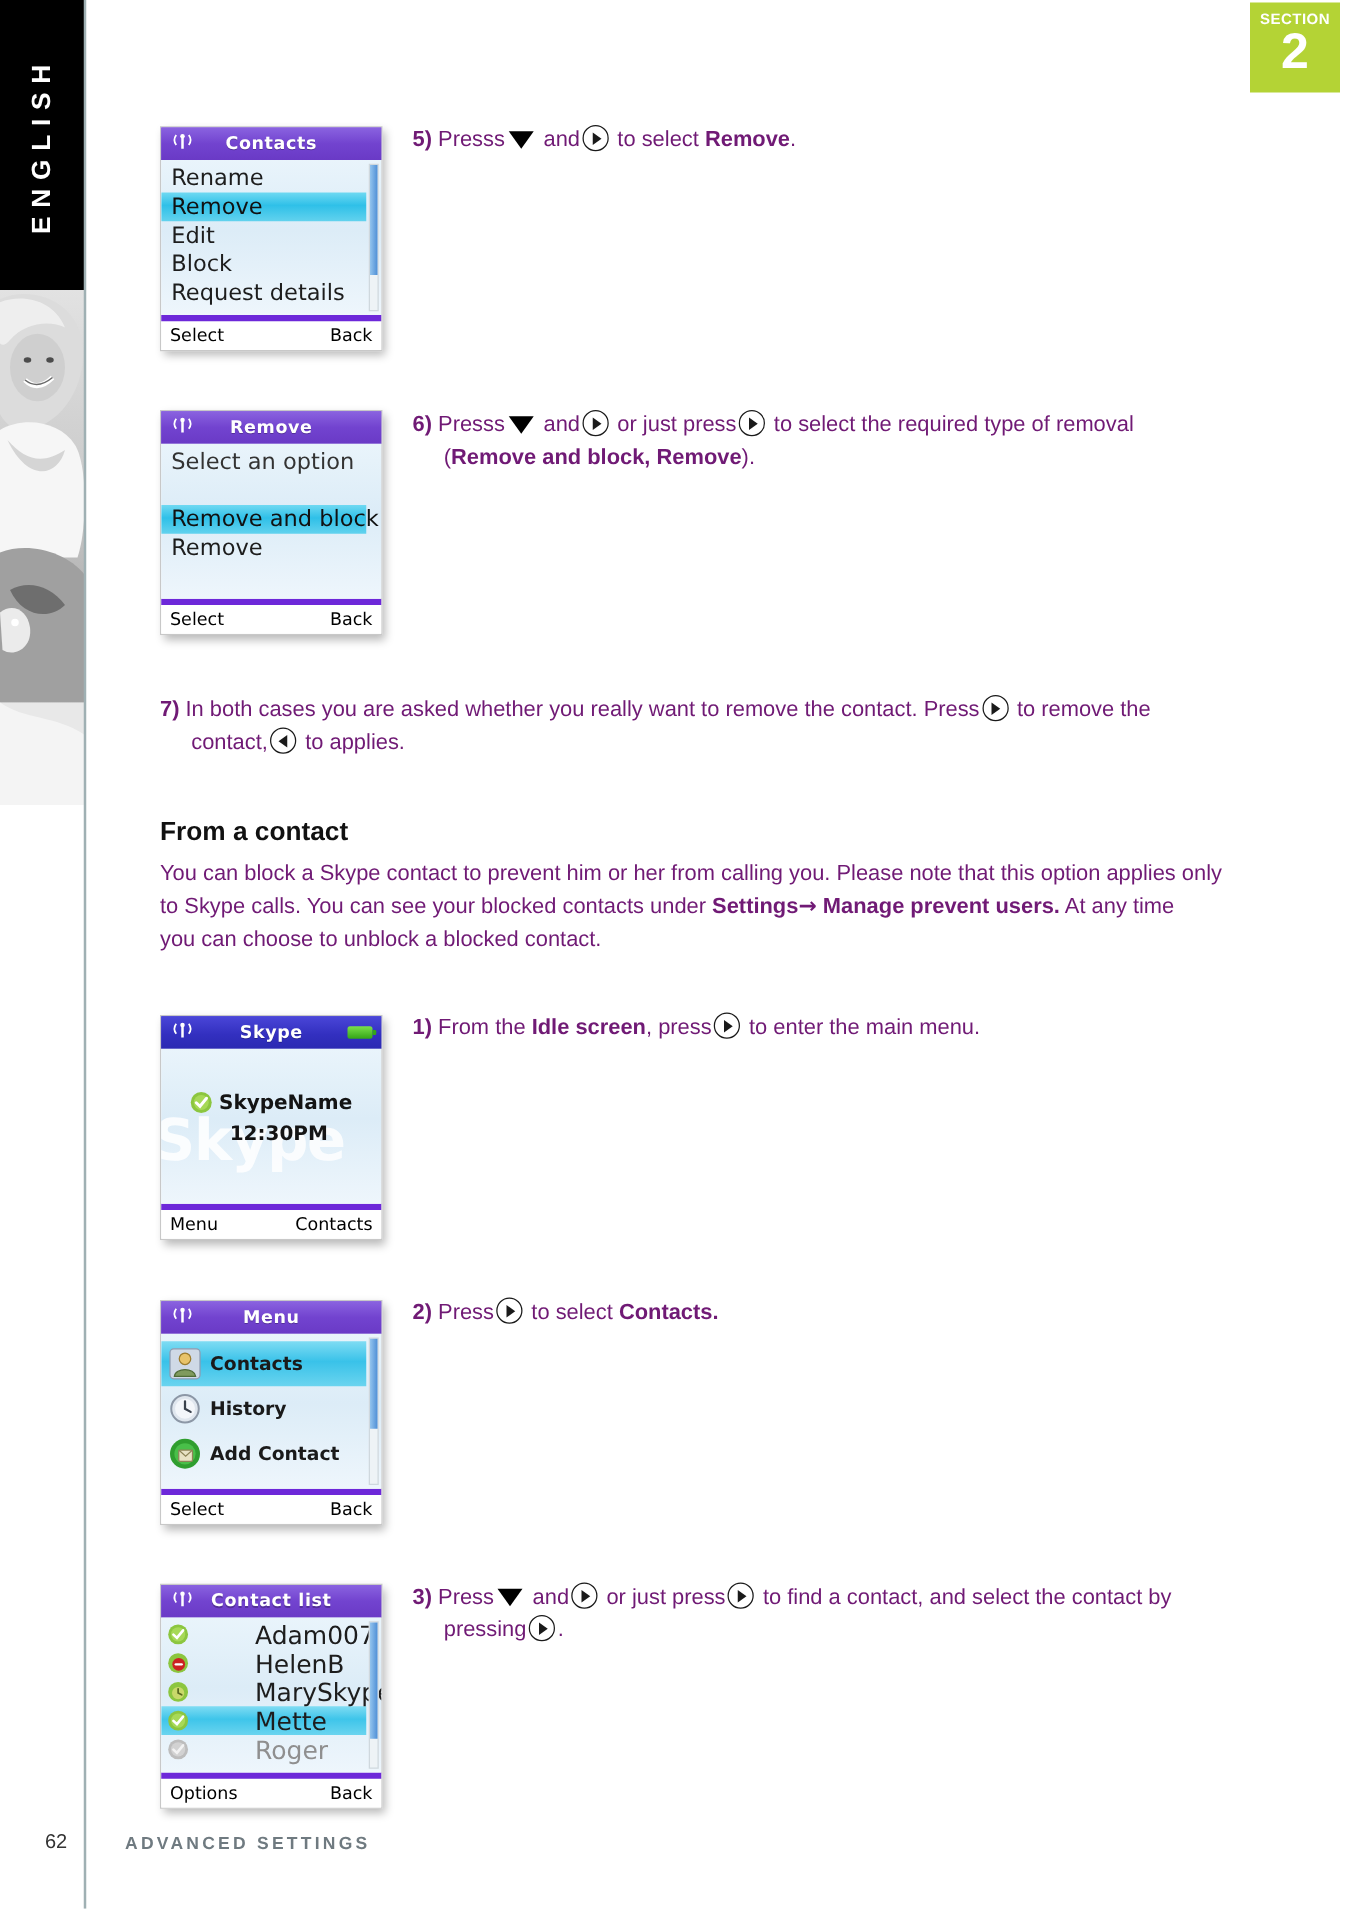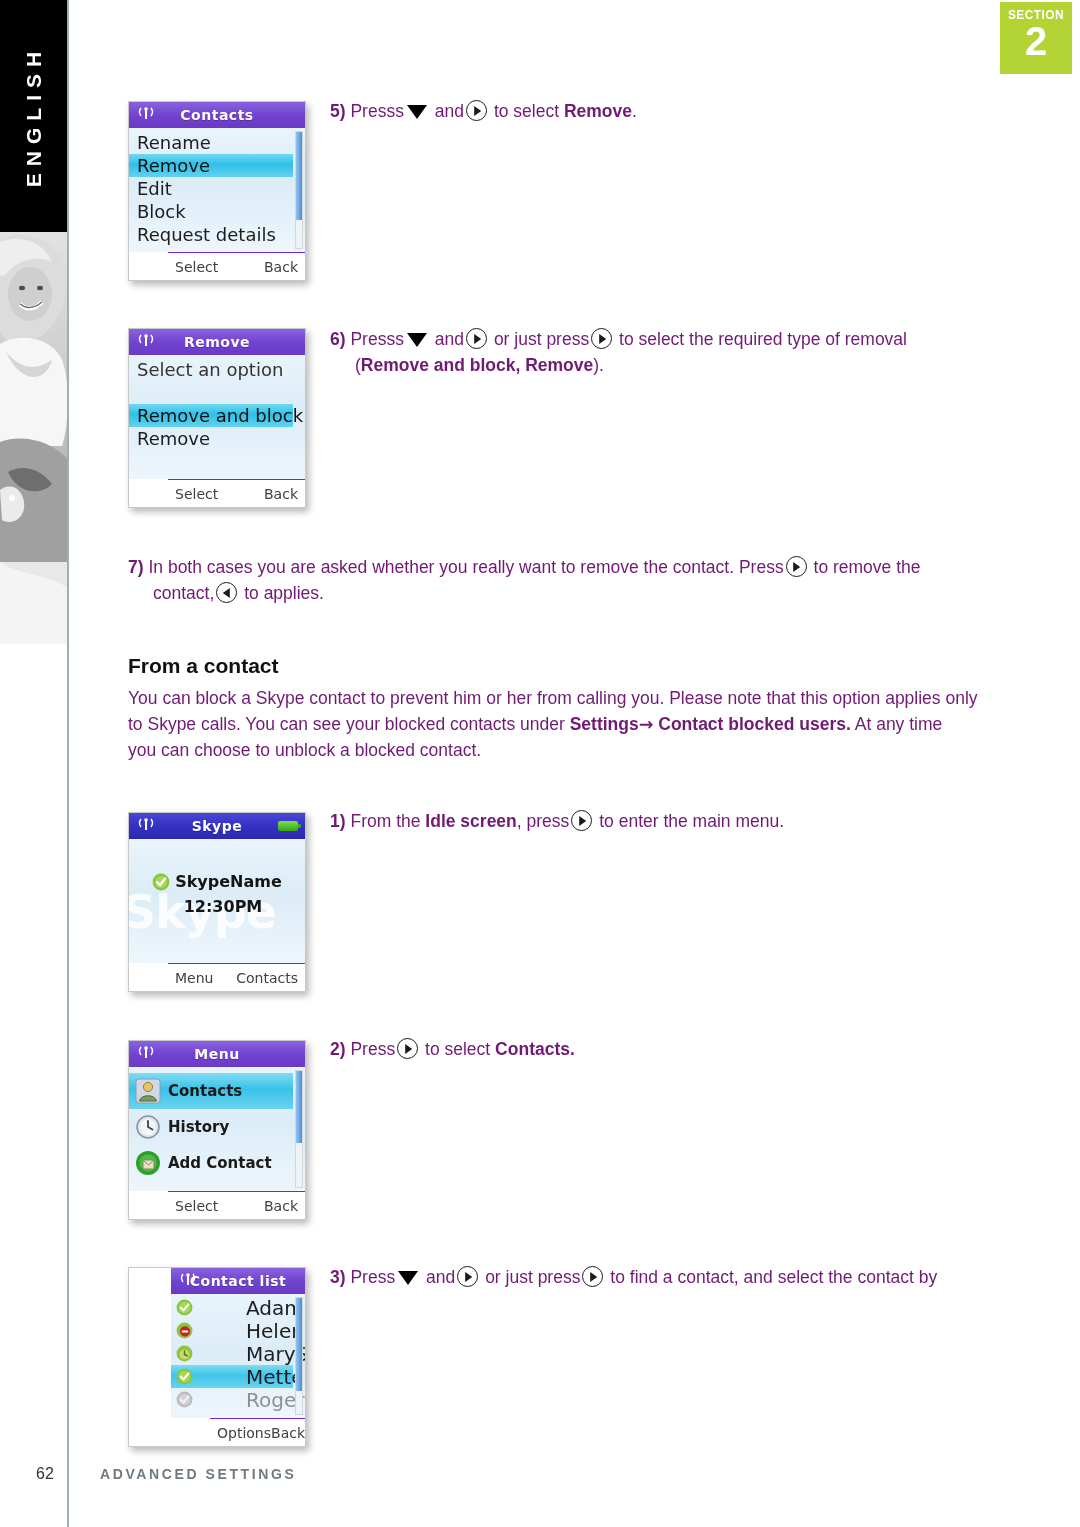--- a/index.html
+++ b/index.html
@@ -102,26 +102,26 @@
     background:#34a517;border-radius:0 1px 1px 0;
   }
   .phone .screen{
     position:relative;
     height:124px;
     background:linear-gradient(180deg,#e9f4fb 0%,#dcecf7 45%,#eef6fc 100%);
     overflow:hidden;
   }
   .phone .softbar{
     height:28px;
-    border-top:1px solid #6d28d9;
+    border-top:5px solid #6d28d9;
     background:#ffffff;
     display:flex;align-items:center;justify-content:space-between;
     padding:0 7px;
     box-sizing:border-box;
-    font-size:14px;color:#404040;margin-left:39px;
+    font-size:14px;color:#000000;
   }
   .phone .scroll{
     position:absolute;right:2px;top:3px;width:8px;height:118px;
     background:#eef3f6;border:1px solid #cfd8de;box-sizing:border-box;
   }
   .phone .scroll .thumb{
     position:absolute;left:0;width:100%;
     background:linear-gradient(90deg,#93c4ee,#4f8fd6);
   }
   .menu-list{ padding:3px 0 0 0; }
@@ -378,21 +378,21 @@
   <span class="indent"><span>contact,</span><span class="nav-key left"></span>
   <span>to applies.</span></span>
 </div>
 
 <h2 class="head" style="left:128px;top:654px;">From a contact</h2>
 <div class="txt" style="left:128px;top:685px;width:870px;">
   <span class="hang">You can block a Skype contact to prevent him or her from calling you. Please note that this option applies only</span>
   <span class="hang">
     <span>to Skype calls. You can see your blocked contacts under</span>
     <span class="b">Settings</span><span class="b arrow-r">→</span>
-    <span class="b">Contact blocked users.</span>
+    <span class="b">Manage prevent users.</span>
     <span>At any time</span>
   </span>
   <span class="hang">you can choose to unblock a blocked contact.</span>
 </div>
 
 <div class="phone" style="left:128px;top:812px;">
   <div class="titlebar blue">
     <span class="sig-icon">
       <svg width="20" height="16" viewBox="0 0 20 16">
           <path d="M10 3 L10 13" stroke="#fff" stroke-width="2"></path>
@@ -483,21 +483,21 @@
   </div>
 </div>
 
 <div class="txt" style="left:330px;top:1036px;width:660px;">
   <span class="step-num">2)</span>
   <span>Press</span><span class="nav-key"></span>
   <span>to select</span>
   <span class="b">Contacts.</span>
 </div>
 
-<div class="phone" style="left:128px;top:1267px;padding-left:42px;">
+<div class="phone" style="left:128px;top:1267px;">
   <div class="titlebar">
     <span class="sig-icon">
       <svg width="20" height="16" viewBox="0 0 20 16">
           <path d="M10 3 L10 13" stroke="#fff" stroke-width="2"></path>
           <circle cx="10" cy="3" r="1.8" fill="#fff"></circle>
           <path d="M5 2 Q2 6 5 10" stroke="#fff" stroke-width="1.4" fill="none"></path>
           <path d="M15 2 Q18 6 15 10" stroke="#fff" stroke-width="1.4" fill="none"></path>
         </svg>
     </span>
     <span class="title-text">Contact list</span>
@@ -554,16 +554,17 @@
     <span>Back</span>
   </div>
 </div>
 
 <div class="txt" style="left:330px;top:1264px;width:670px;">
   <span class="step-num">3)</span>
   <span>Press</span><span class="tri-down"></span>
   <span>and</span><span class="nav-key"></span>
   <span>or just press</span><span class="nav-key"></span>
   <span>to find a contact, and select the contact by</span>
+  <span class="indent"><span>pressing</span><span class="nav-key"></span><span>.</span></span>
 </div>
 
 <div class="footer-pagenum">62</div>
 <div class="footer-label">ADVANCED SETTINGS</div>
 
 </body></html>

